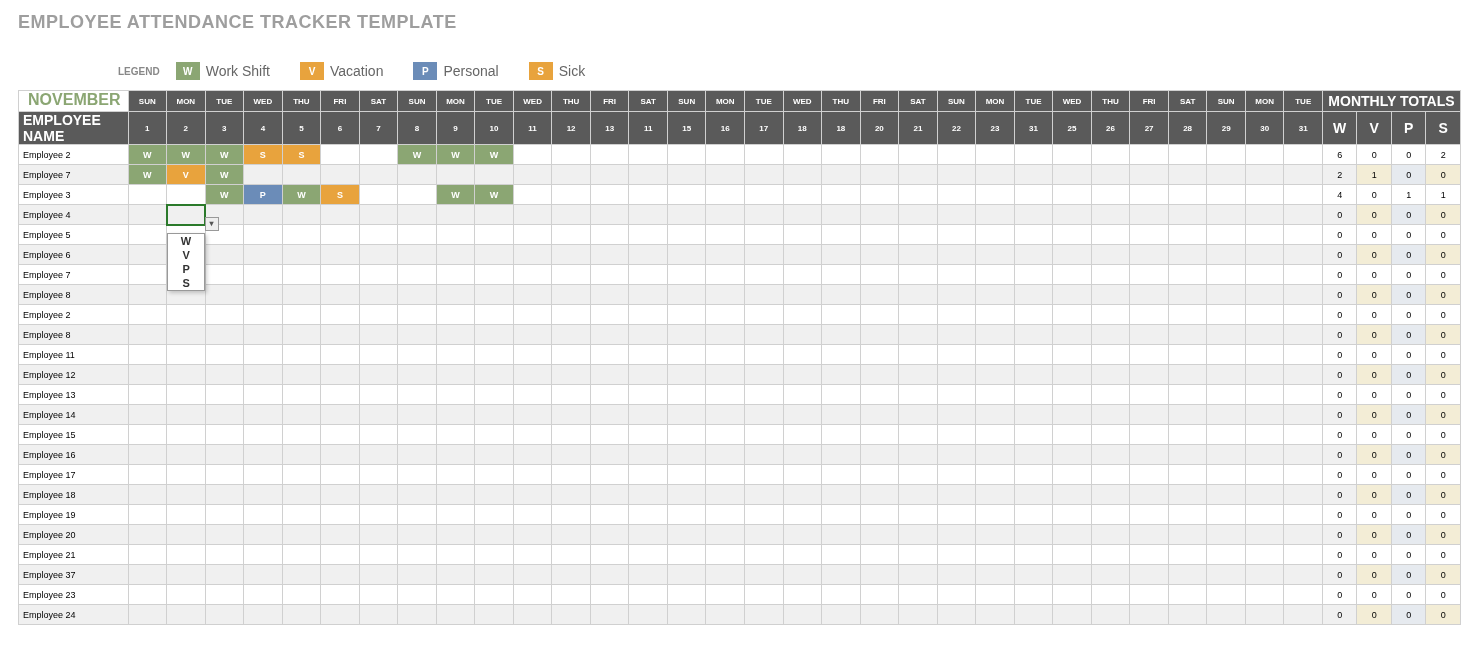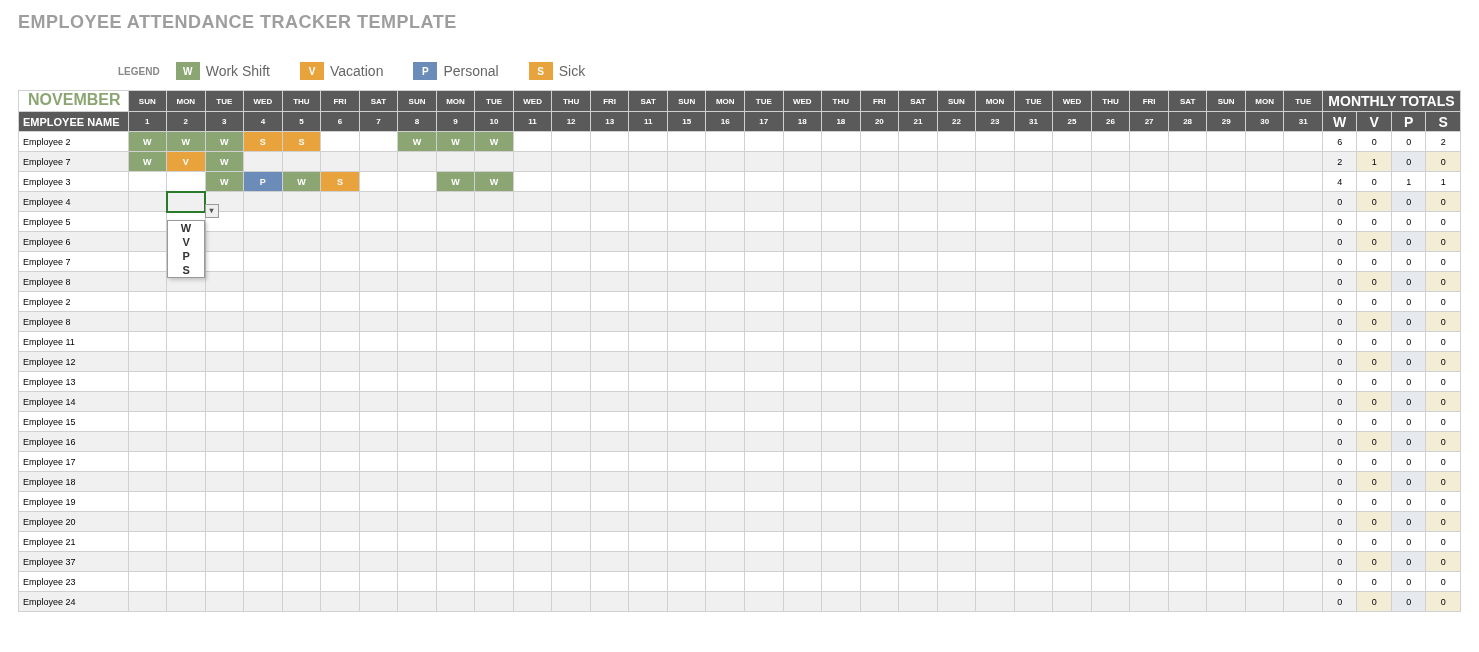--- a/index.html
+++ b/index.html
@@ -11,21 +11,21 @@
 .legend-swatch { width: 24px; height: 18px; color: #fff; font-size: 10px; font-weight: bold; display: flex; align-items: center; justify-content: center; }
 .legend-text { font-size: 14px; color: #666; }
 .sw-w { background: #8ba673; }
 .sw-v { background: #e8a33d; }
 .sw-p { background: #6b8cb8; }
 .sw-s { background: #e8a33d; }
 .month-label { font-size: 16px; font-weight: bold; color: #8ba673; margin-bottom: 0; }
 table { border-collapse: collapse; width: 100%; table-layout: fixed; }
 th, td { border: 1px solid #d0d0d0; text-align: center; font-size: 9px; height: 20px; padding: 0; }
 th.day-hdr, th.num-hdr { background: #5a5a5a; color: #fff; font-weight: bold; font-size: 8px; }
-th.emp-hdr { background: #5a5a5a; color: #fff; font-weight: bold; font-size: 11px; text-align: left; padding-left: 4px; }
+th.emp-hdr { background: #5a5a5a; color: #fff; font-weight: bold; font-size: 14px; text-align: left; padding-left: 4px; }
 th.tot-hdr { background: #5a5a5a; color: #fff; font-weight: bold; font-size: 14px; }
 td.emp-name { text-align: left; padding-left: 4px; font-size: 9px; background: #fff; }
 tr.alt td.emp-name, tr.alt td.day-cell { background: #f0f0f0; }
 td.day-cell { font-size: 9px; color: #fff; font-weight: bold; }
 td.tot-cell { font-size: 9px; }
 .col-emp { width: 108px; }
 .col-day { width: 38px; }
 .col-tot { width: 34px; }
 .month-cell { background:#fff; border:1px solid #d0d0d0; text-align:center; vertical-align:bottom; padding:0 0 2px 2px; }
 .tot-w { background: #f5f5f5; }

